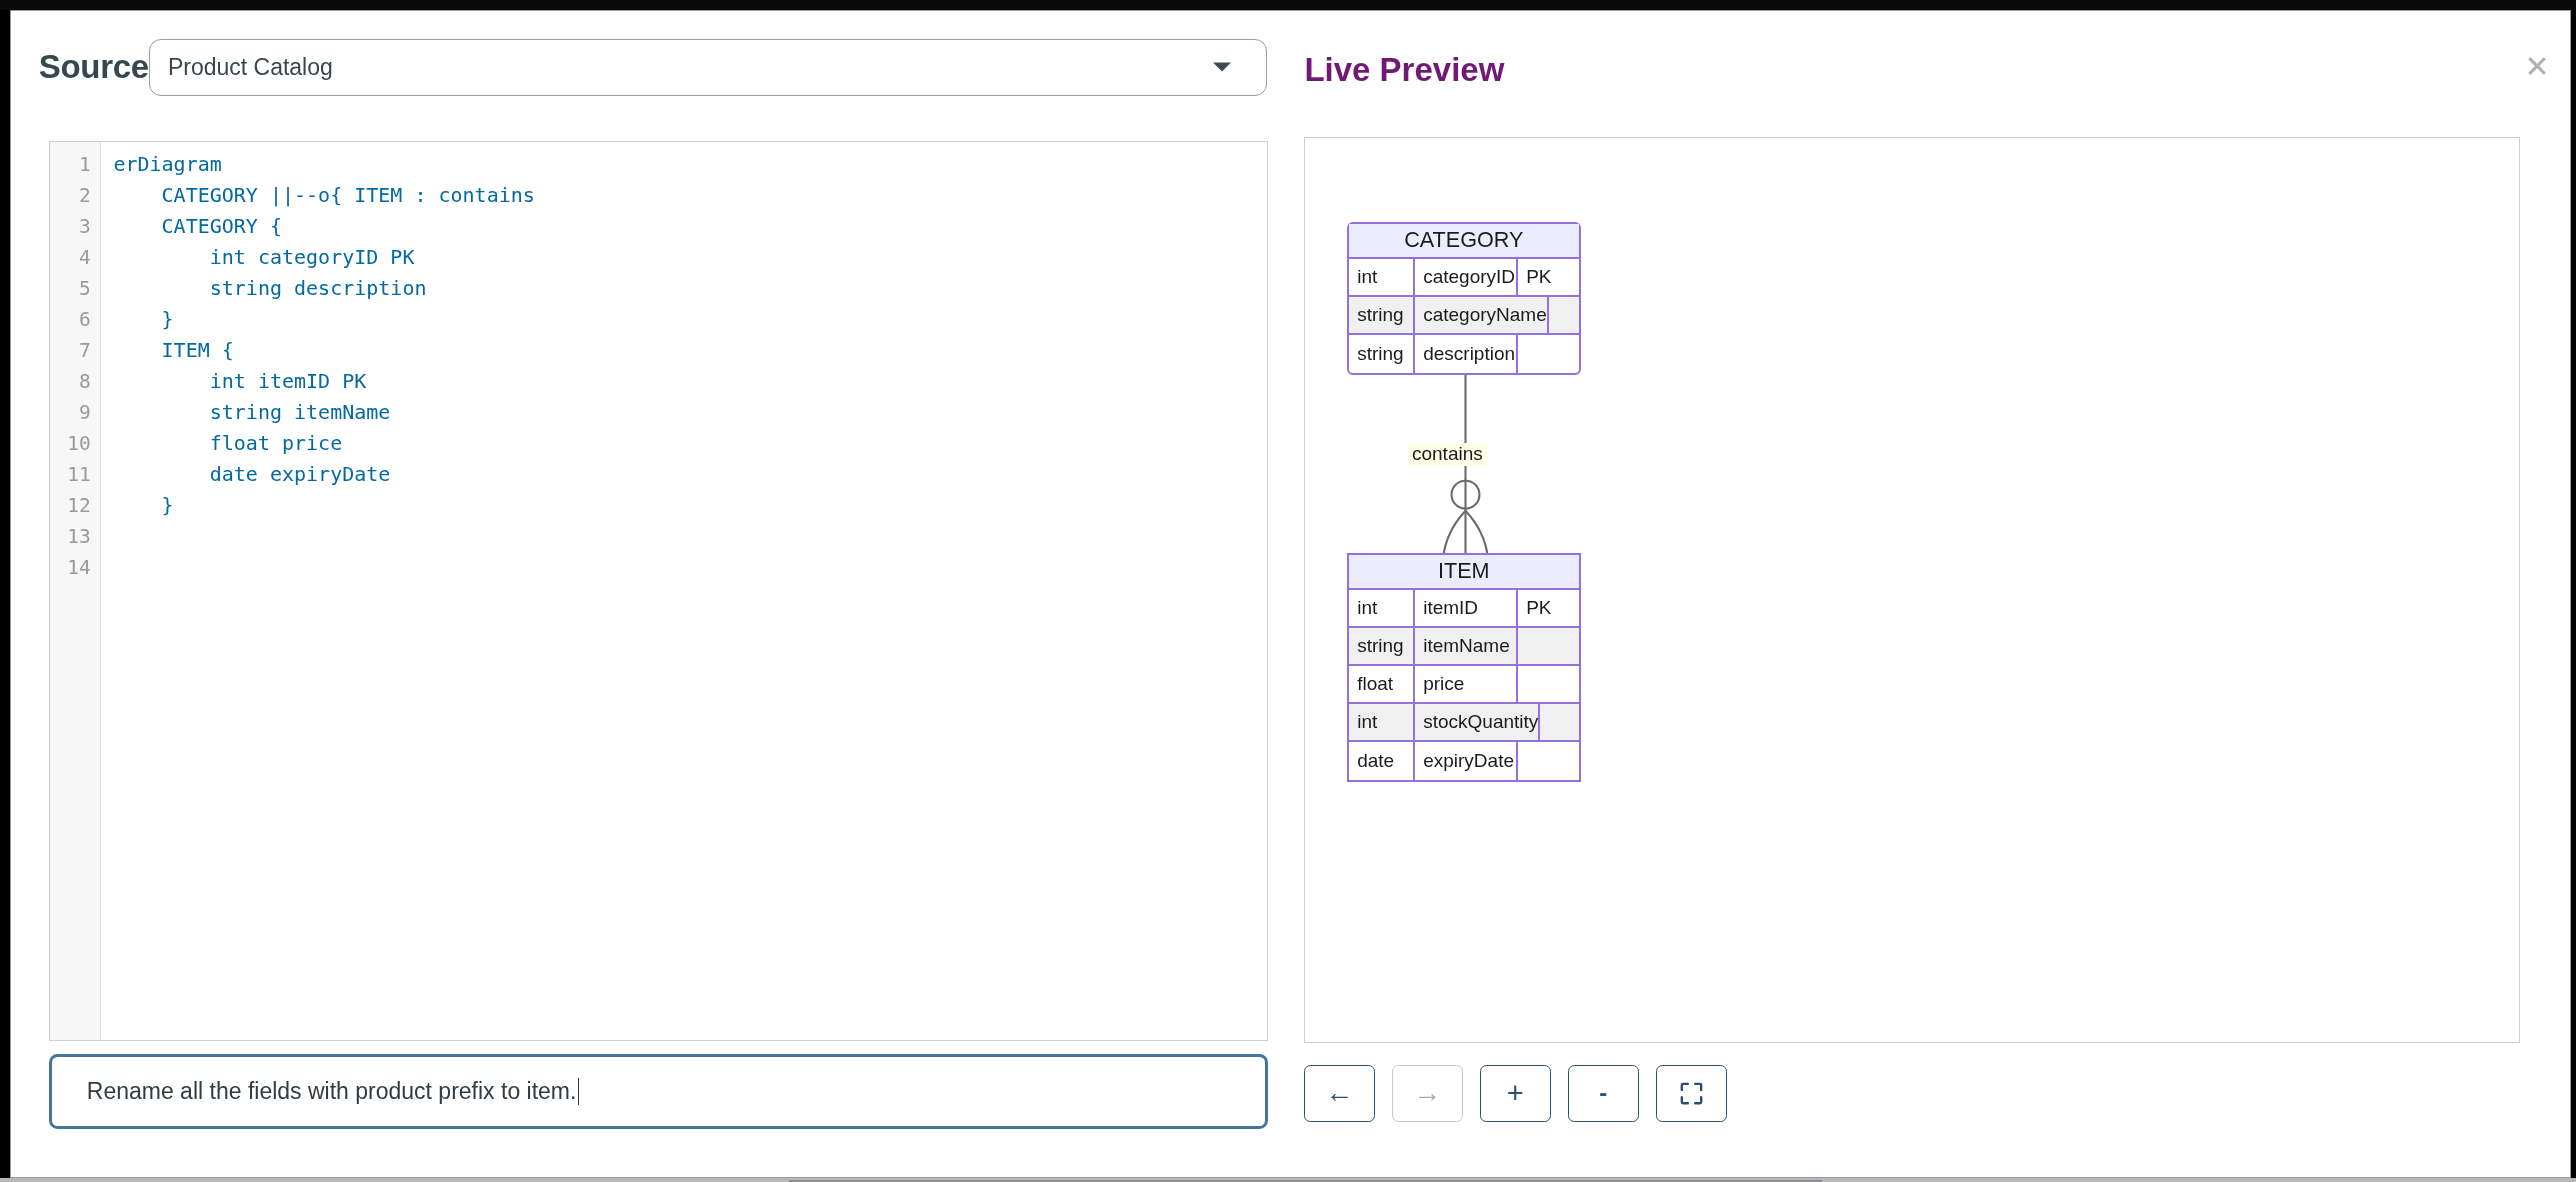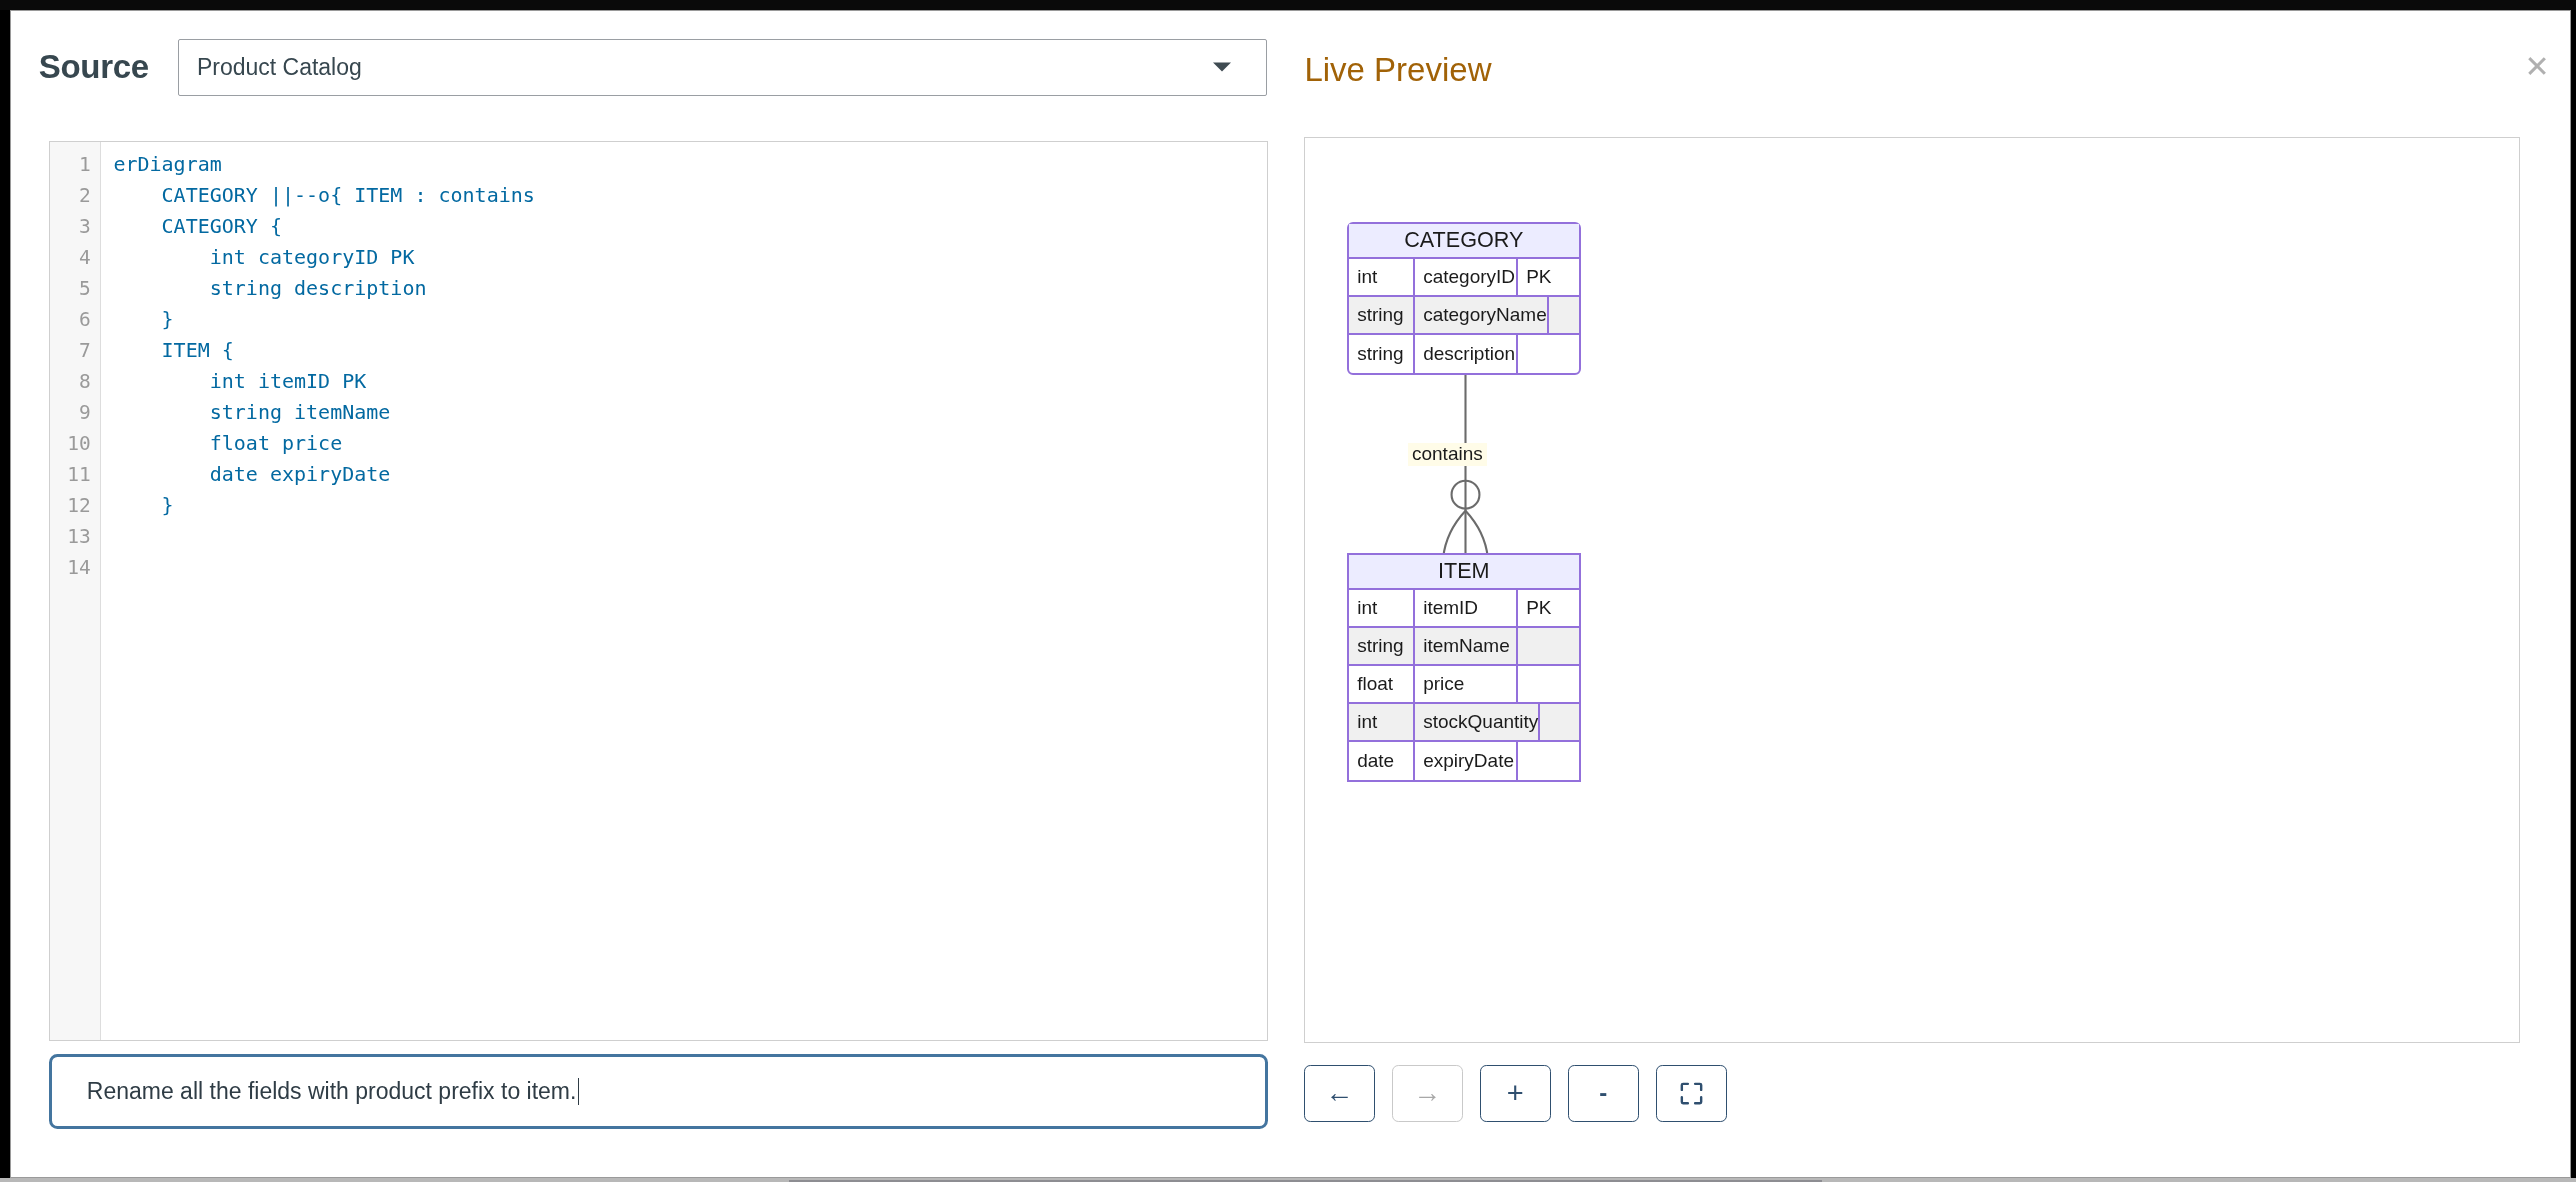--- a/index.html
+++ b/index.html
@@ -62,25 +62,24 @@
   #source-title {
     font-size: 33px;
     font-weight: bold;
     color: #37474f;
     letter-spacing: -0.3px;
     white-space: nowrap;
   }
 
   #source-select {
     position: relative;
-    margin-left: 29px;
     width: 1144px;
     height: 57px;
     border: 1.4px solid #9a9ea3;
-    border-radius: 2px;
+    border-radius: 12px;
     background: #fff;
     display: flex;
     align-items: center;
   }
   #source-select-value {
     padding-left: 18px;
     font-size: 23px;
     color: #37474f;
     white-space: nowrap;
   }
@@ -165,22 +164,22 @@
   
   #preview-pane {
     position: absolute;
     left: 1281px; top: 0;
     width: 1280px; height: 1168px;
   }
   #preview-title {
     position: absolute;
     left: 12.6px; top: 40px;
     font-size: 33px;
-    font-weight: normal;
-    color: #a16207;
+    font-weight: bold;
+    color: #701a75;
     white-space: nowrap;
   }
   #close-icon {
     position: absolute;
     right: 19.5px; top: 40px;
     width: 31px; height: 31px;
     cursor: pointer;
   }
   #close-icon::before, #close-icon::after {
     content: "";

